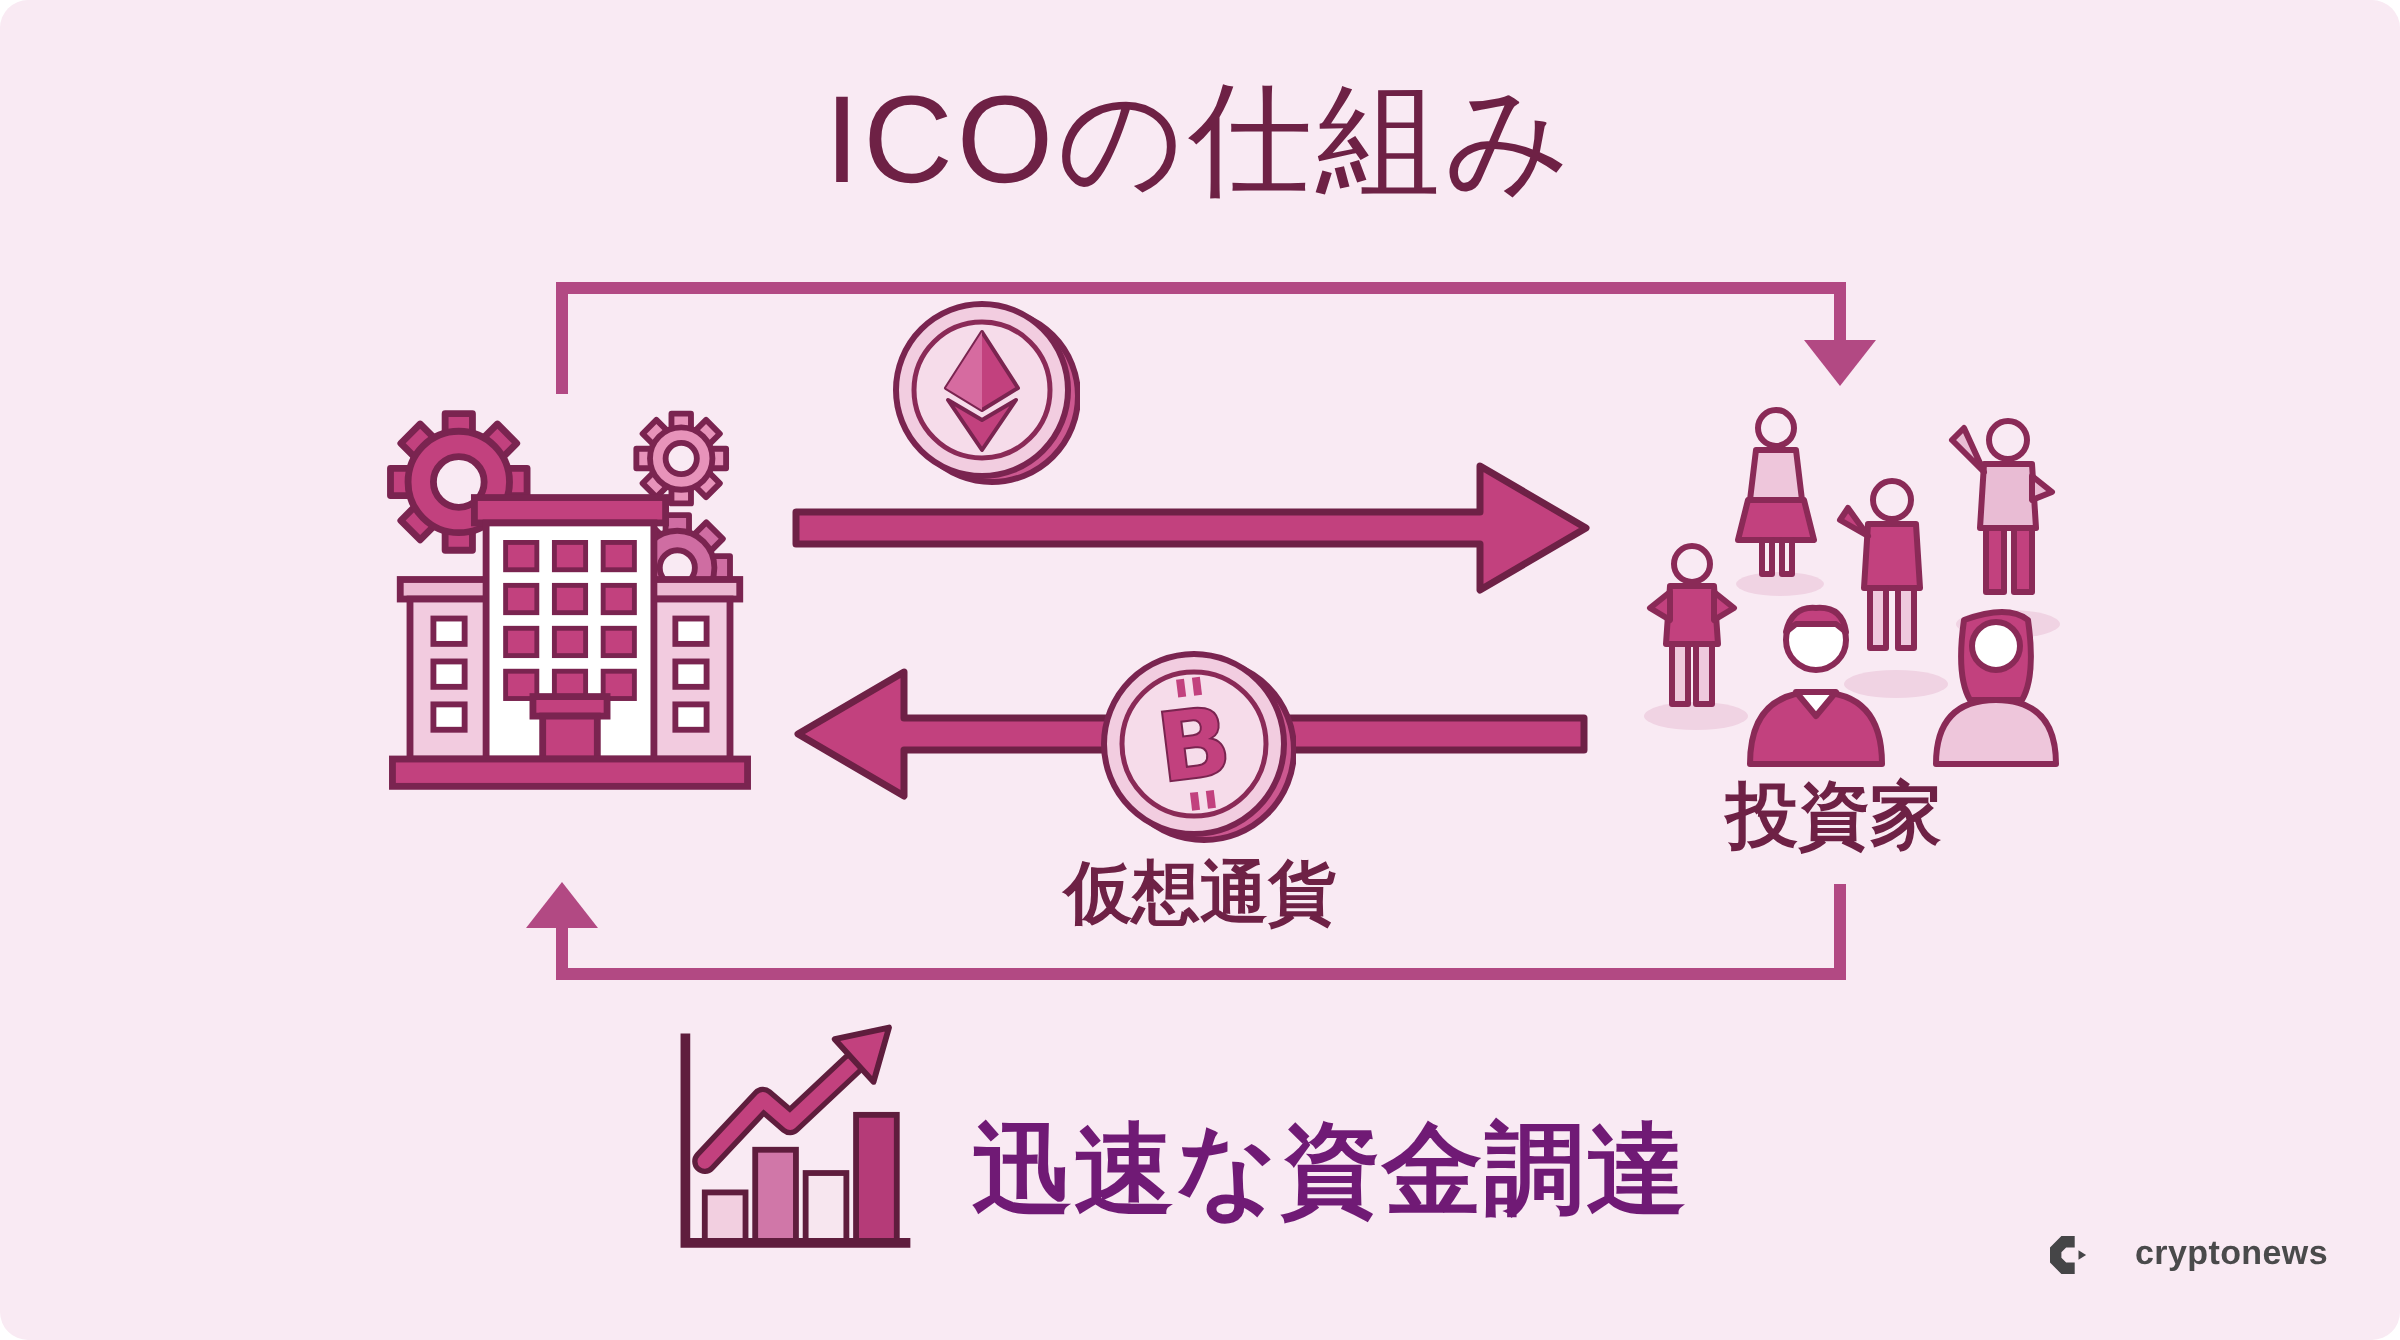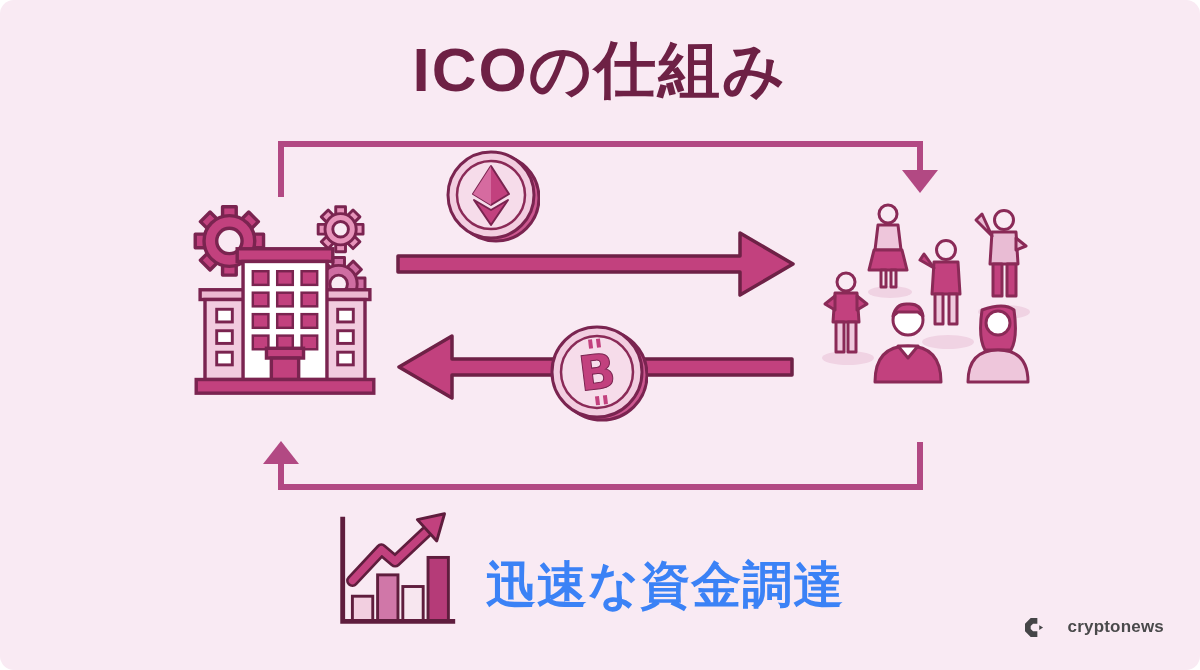--- a/index.html
+++ b/index.html
@@ -1,24 +1,24 @@
 <!DOCTYPE html>
 <html><head>
 <meta charset="utf-8">
 <style>
   html,body{margin:0;padding:0;background:#ffffff;}
   body{font-family:"Liberation Sans","DejaVu Sans",sans-serif;}
   .stage{position:relative;width:1200px;height:670px;background:#ffffff;overflow:hidden;}
   .card{position:absolute;inset:0;background:#f9eaf3;border-radius:14px;}
   .abs{position:absolute;}
-  .title{left:0;right:0;top:28px;text-align:center;font-size:62px;font-weight:bold;
+  .title{left:0;right:0;top:28px;text-align:center;font-size:62px;font-weight:normal;
          color:#6e2145;letter-spacing:2px;}
   .node-label{font-size:36px;font-weight:bold;color:#6e2145;text-align:center;}
   .arrow-label{font-size:35px;font-weight:bold;color:#6e2145;}
-  .benefit{left:486px;top:552px;font-size:50px;font-weight:bold;color:#3b82f6;letter-spacing:1px;}
+  .benefit{left:486px;top:552px;font-size:50px;font-weight:bold;color:#701a75;letter-spacing:1px;}
   .brand{right:36px;top:617px;display:flex;align-items:center;gap:24px;}
   .brand-text{font-size:17px;font-weight:bold;color:#4a4a4b;letter-spacing:.2px;}
   svg{display:block;}
 </style>
 </head>
 <body>
 
 <div class="stage">
   <div class="card"></div>
 
@@ -159,20 +159,21 @@
       </g>
 
       <g transform="translate(190,132)">
         <path d="M-16,-14 Q-20,14 -13,26 L13,26 Q20,14 16,-14 Q6,-22 -16,-14 Z" fill="#c2417e"></path>
         <circle cx="0" cy="-1" r="12" fill="#ffffff"></circle>
         <path d="M-30,58 Q-30,26 0,26 Q30,26 30,58 Z" fill="#eec6db"></path>
       </g>
     </g>
   </svg>
 
+  <div class="abs node-label" style="left:824px;top:384px;width:186px">投資家</div>
 
   <svg class="abs" style="left:446px;top:150px" width="94" height="94" viewBox="0 0 94 94">
     <circle cx="50" cy="48" r="43" fill="#cc5890" stroke="#7a2450" stroke-width="3"></circle>
     <circle cx="45" cy="45" r="43" fill="#f2cde0" stroke="#7a2450" stroke-width="3"></circle>
     <circle cx="45" cy="45" r="34" fill="#f6dcea" stroke="#8a2a57" stroke-width="2.5"></circle>
     <g stroke="#7a2450" stroke-width="2" stroke-linejoin="round">
       <polygon points="45,16 63,44 45,55 27,44" fill="#c2417e"></polygon>
       <polygon points="45,16 27,44 45,55" fill="#d66ba0" stroke="none"></polygon>
       <polygon points="28,50 45,75 62,50 45,60" fill="#c2417e"></polygon>
     </g>
@@ -185,20 +186,21 @@
     <circle cx="47" cy="47" r="36" fill="#f6dcea" stroke="#8a2a57" stroke-width="2.5"></circle>
     <g transform="rotate(-7 47 47)" fill="#c2417e">
       <rect x="42" y="14" width="4" height="9"></rect>
       <rect x="50" y="14" width="4" height="9"></rect>
       <rect x="42" y="71" width="4" height="9"></rect>
       <rect x="50" y="71" width="4" height="9"></rect>
       <text x="47" y="64" text-anchor="middle" font-size="48" font-weight="bold" font-family="'DejaVu Sans','Liberation Sans',sans-serif" stroke="#7a2450" stroke-width="1">B</text>
     </g>
   </svg>
 
+  <div class="abs arrow-label" style="left:500px;top:424px;width:200px;text-align:center;font-size:34px">仮想通貨</div>
 
   <svg class="abs" style="left:333px;top:510px" width="128" height="122" viewBox="0 0 132 124">
     <g stroke="#5f1d3d" stroke-width="3">
       <rect x="20" y="88" width="21" height="26" fill="#f2cfe0"></rect>
       <rect x="46" y="66" width="21" height="48" fill="#d077a8"></rect>
       <rect x="72" y="78" width="21" height="36" fill="#f7e6ef"></rect>
       <rect x="98" y="48" width="21" height="66" fill="#b53b78"></rect>
     </g>
     <path d="M10,6 L10,114 L126,114" fill="none" stroke="#5f1d3d" stroke-width="5"></path>
     <polyline points="20,72 50,40 64,52 96,22" fill="none" stroke="#5f1d3d" stroke-width="13" stroke-linejoin="round" stroke-linecap="round"></polyline>

